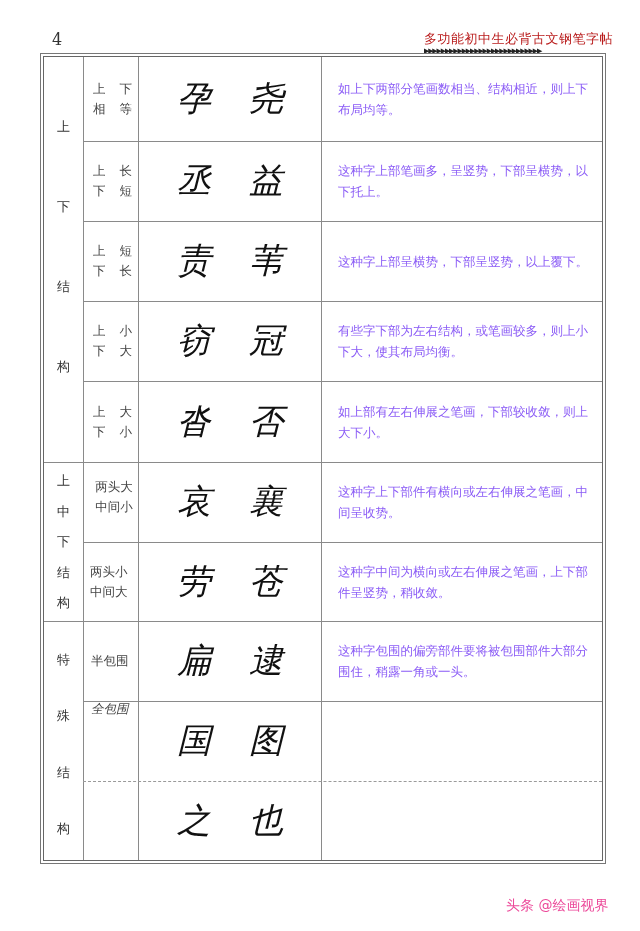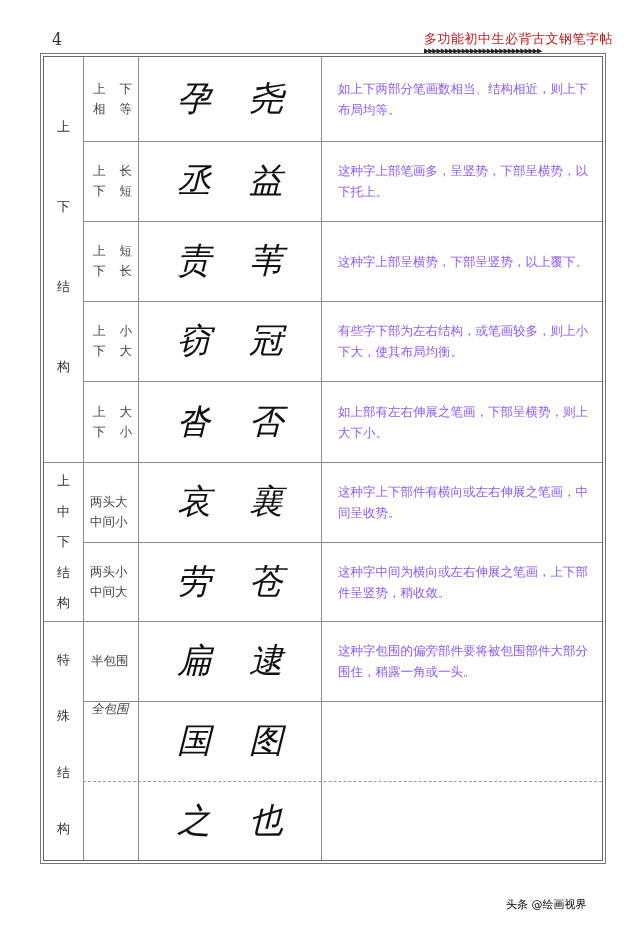--- a/index.html
+++ b/index.html
@@ -38,21 +38,21 @@
     position:absolute; left:95px; width:182px; display:flex; align-items:center; justify-content:center; gap:38px;
     font-family:"DejaVu Serif",serif; font-size:34px; font-style:italic; color:#111;
   }
   .desc {
     position:absolute; left:278px; width:282px; padding:0 14px 0 16px; box-sizing:border-box;
     display:flex; align-items:center; font-size:12.5px; line-height:21px; color:#8b5cf6;
   }
 
   .watermark {
     position:absolute; left:506px; top:897px; font-family:"DejaVu Sans","Liberation Sans",sans-serif;
-    font-size:11px; color:#000000;
+    font-size:14px; color:#ec4899;
   }
 </style>
 </head>
 <body>
 
 <div class="page-num">4</div>
 <div class="header-title">多功能初中生必背古文钢笔字帖</div>
 <div class="header-arrows">▶▶▶▶▶▶▶▶▶▶▶▶▶▶▶▶▶▶▶▶▶▶▶▶▶▶▶▶</div>
 
 <div class="frame"></div>
@@ -161,32 +161,32 @@
     <div class="pair">
         <span>下</span>
         <span>小</span>
       </div>
   </div>
   <div class="examples" style="top:324px;height:81px;">
     <span>沓</span>
     <span>否</span>
   </div>
   <div class="desc" style="top:324px;height:81px;">
-      <span>如上部有左右伸展之笔画，下部呈横势，则上大下小。</span>
+      <span>如上部有左右伸展之笔画，下部较收敛，则上大下小。</span>
     </div>
 
   <div class="group-label" style="top:415px;height:140px;justify-content:space-between;">
     <span>上</span>
     <span>中</span>
     <span>下</span>
     <span>结</span>
     <span>构</span>
   </div>
 
-  <div class="sub-label one-line" style="top:415px;height:80px;padding-left:6px;">
+  <div class="sub-label one-line" style="top:400px;height:80px;padding-left:6px;text-align:center;">
     <span class="line">两头大</span>
     <span class="line">中间小</span>
   </div>
   <div class="examples" style="top:405px;height:80px;">
     <span>哀</span>
     <span>襄</span>
   </div>
   <div class="desc" style="top:405px;height:80px;justify-content:flex-end;">
       <span>这种字上下部件有横向或左右伸展之笔画，中间呈收势。</span>
     </div>

